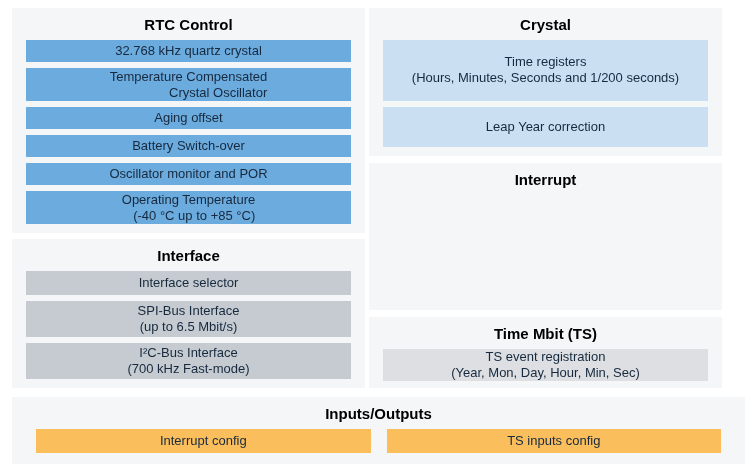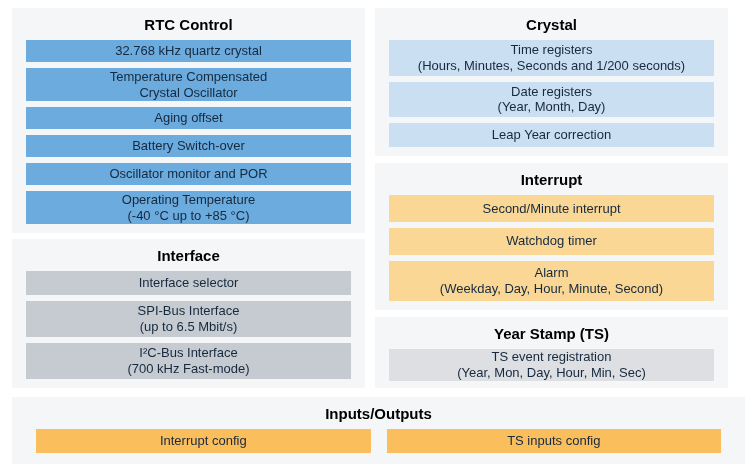--- a/index.html
+++ b/index.html
@@ -2,21 +2,21 @@
 <html style="--panel-bg: #F4F6F8; --title-text: #000000; --bar-text: #16293E; --rtc-bar: #6CABDE; --calendar-bar: #CBDFF2; --interface-bar: #C5CBD0; --interrupt-bar: #FAD794; --timestamp-bar: #DDDFE2; --io-bar: #FBBE5C;"><head>
 <meta charset="utf-8">
 <style>
   html, body { margin: 0; padding: 0; background: #ffffff; }
   .page {
     width: 756px; height: 474px; box-sizing: border-box;
     background: #ffffff;
     padding: 8px 11px 8px 12px;
     font-family: "Liberation Sans", sans-serif;
   }
-  .cols { display: flex; gap: 10px; }
+  .cols { display: flex; gap: 4px; }
   .col { display: flex; flex-direction: column; }
   .col-left  { width: 353px; gap: 6px; }
   .col-right { width: 353px; gap: 7px; }
 
   .panel {
     background: var(--panel-bg, #F4F6F8);
     box-sizing: border-box;
     padding: 3px 14px 9px;
     display: flex; flex-direction: column;
   }
@@ -28,21 +28,21 @@
   .bars { display: flex; flex-direction: column; gap: 6px; flex: 1; }
   .bar {
     flex: 1;
     display: flex; align-items: center; justify-content: center;
     text-align: center; white-space: pre-line;
     font-size: 13px; line-height: 1.22;
     color: var(--bar-text, #16293E);
   }
   .bar.tall { flex: 1.5; }
 
-  .bar.blue       { background: var(--rtc-bar, #6CABDE); }
+  .bar.blue       { background: var(--rtc-bar, #6CABDE); text-align: right; }
   .bar.lightblue  { background: var(--calendar-bar, #CBDFF2); }
   .bar.gray       { background: var(--interface-bar, #C5CBD0); }
   .bar.lightgray  { background: var(--timestamp-bar, #DDDFE2); }
   .bar.lightorange{ background: var(--interrupt-bar, #FAD794); }
   .bar.orange     { background: var(--io-bar, #FBBE5C); }
 
   .panel-rtc       { height: 225px; }
   .panel-interface { height: 149px; }
   .panel-calendar  { height: 148px; }
   .panel-interrupt { height: 147px; }
@@ -84,38 +84,30 @@
         </div>
       </div>
     </div>
 
     <div class="col col-right">
       <div class="panel panel-calendar">
         <div class="panel-title">Crystal</div>
         <div class="bars">
           <div class="bar lightblue tall">Time registers
 (Hours, Minutes, Seconds and 1/200 seconds)</div>
-          <div class="bar lightblue tall">Date registers
-(Year, Month, Day)</div>
           <div class="bar lightblue">Leap Year correction</div>
         </div>
       </div>
 
       <div class="panel panel-interrupt">
         <div class="panel-title">Interrupt</div>
-        <div class="bars">
-          <div class="bar lightorange">Second/Minute interrupt</div>
-          <div class="bar lightorange">Watchdog timer</div>
-          <div class="bar lightorange tall">Alarm
-(Weekday, Day, Hour, Minute, Second)</div>
-        </div>
       </div>
 
       <div class="panel panel-timestamp">
-        <div class="panel-title">Year Stamp (TS)</div>
+        <div class="panel-title">Time Mbit (TS)</div>
         <div class="bars">
           <div class="bar lightgray tall">TS event registration
 (Year, Mon, Day, Hour, Min, Sec)</div>
         </div>
       </div>
     </div>
 
   </div>
 
   <div class="panel panel-io">

